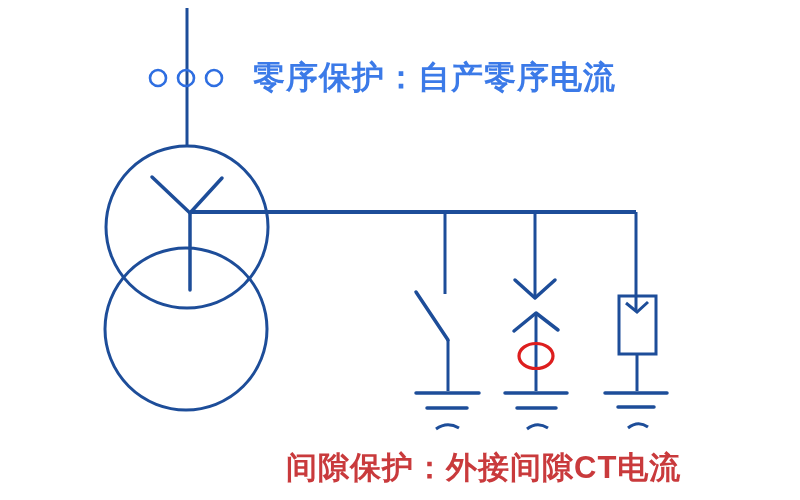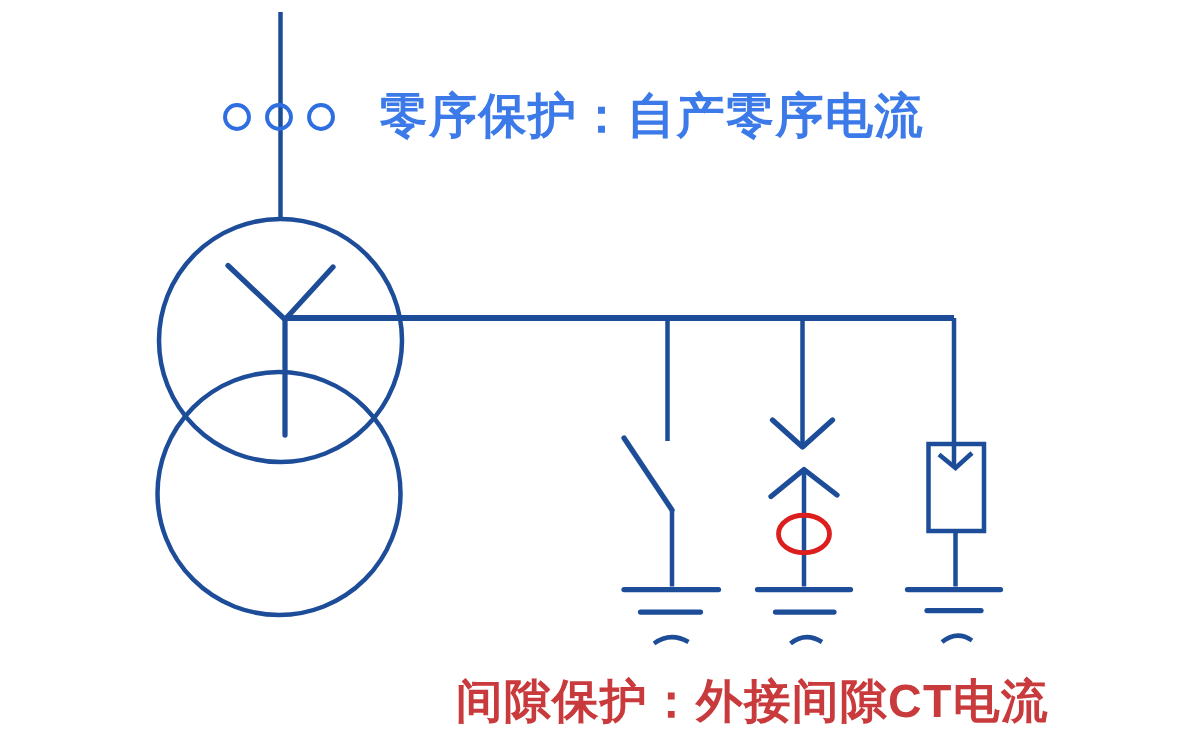--- a/index.html
+++ b/index.html
@@ -32,21 +32,21 @@
     font-weight: 700;
     white-space: nowrap;
     letter-spacing: 1px;
   }
   .label-blue {
     left: 253px; top: 59px;
     font-size: 32px; line-height: 36px;
     color: var(--text-blue);
   }
   .label-red {
-    left: 304px; top: 451px;
+    left: 286px; top: 451px;
     font-size: 31px; line-height: 34px;
     color: var(--text-red);
   }
 </style>
 </head>
 <body>
 
 <div class="stage">
 
   <svg width="800" height="500" viewBox="0 0 800 500">

